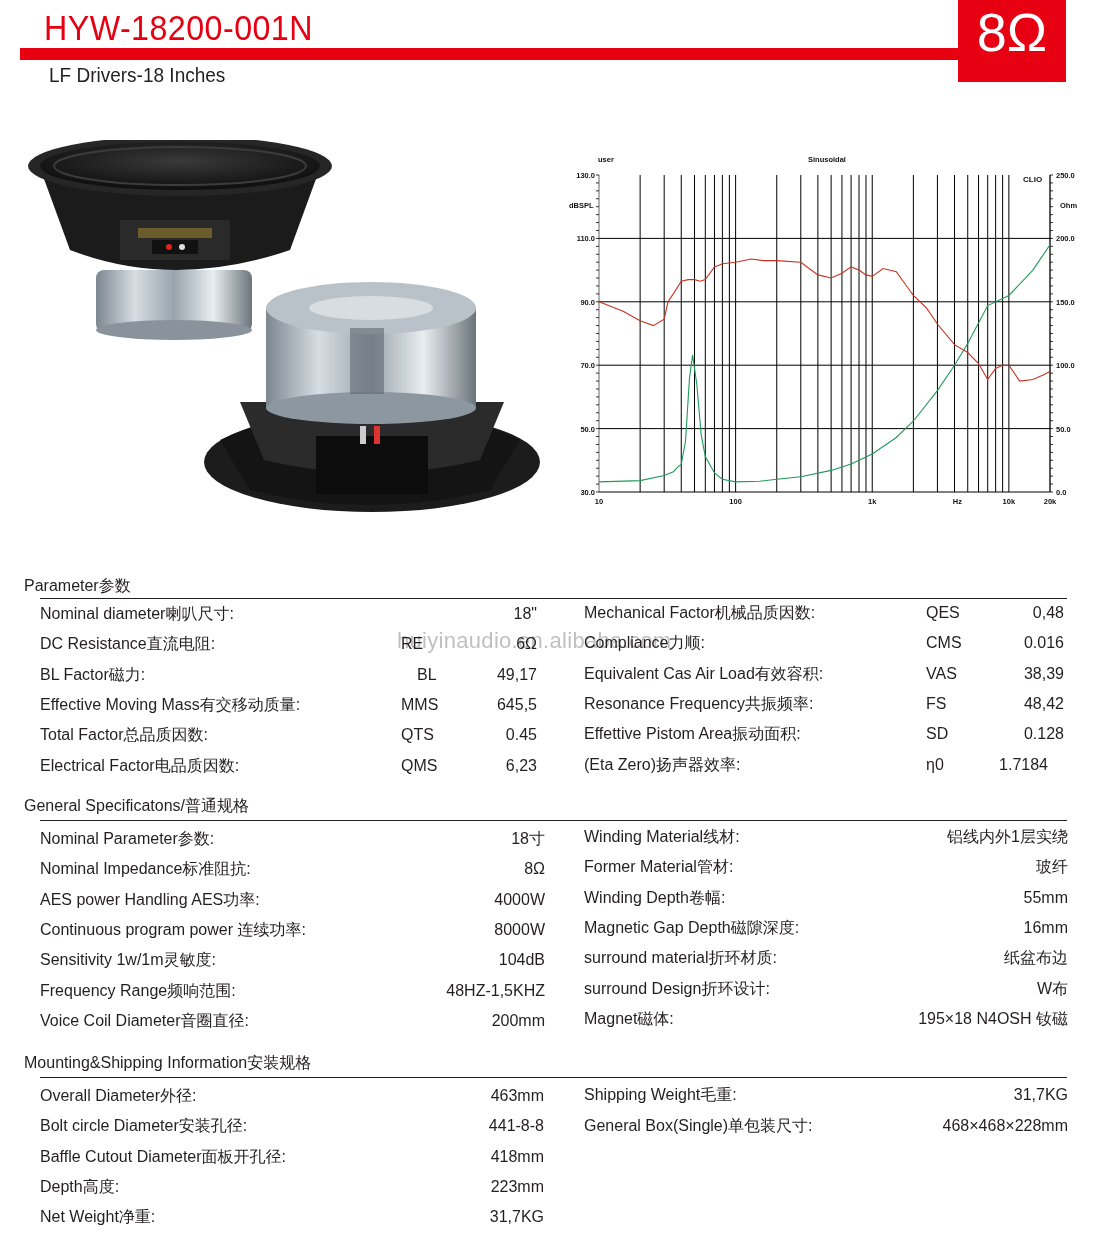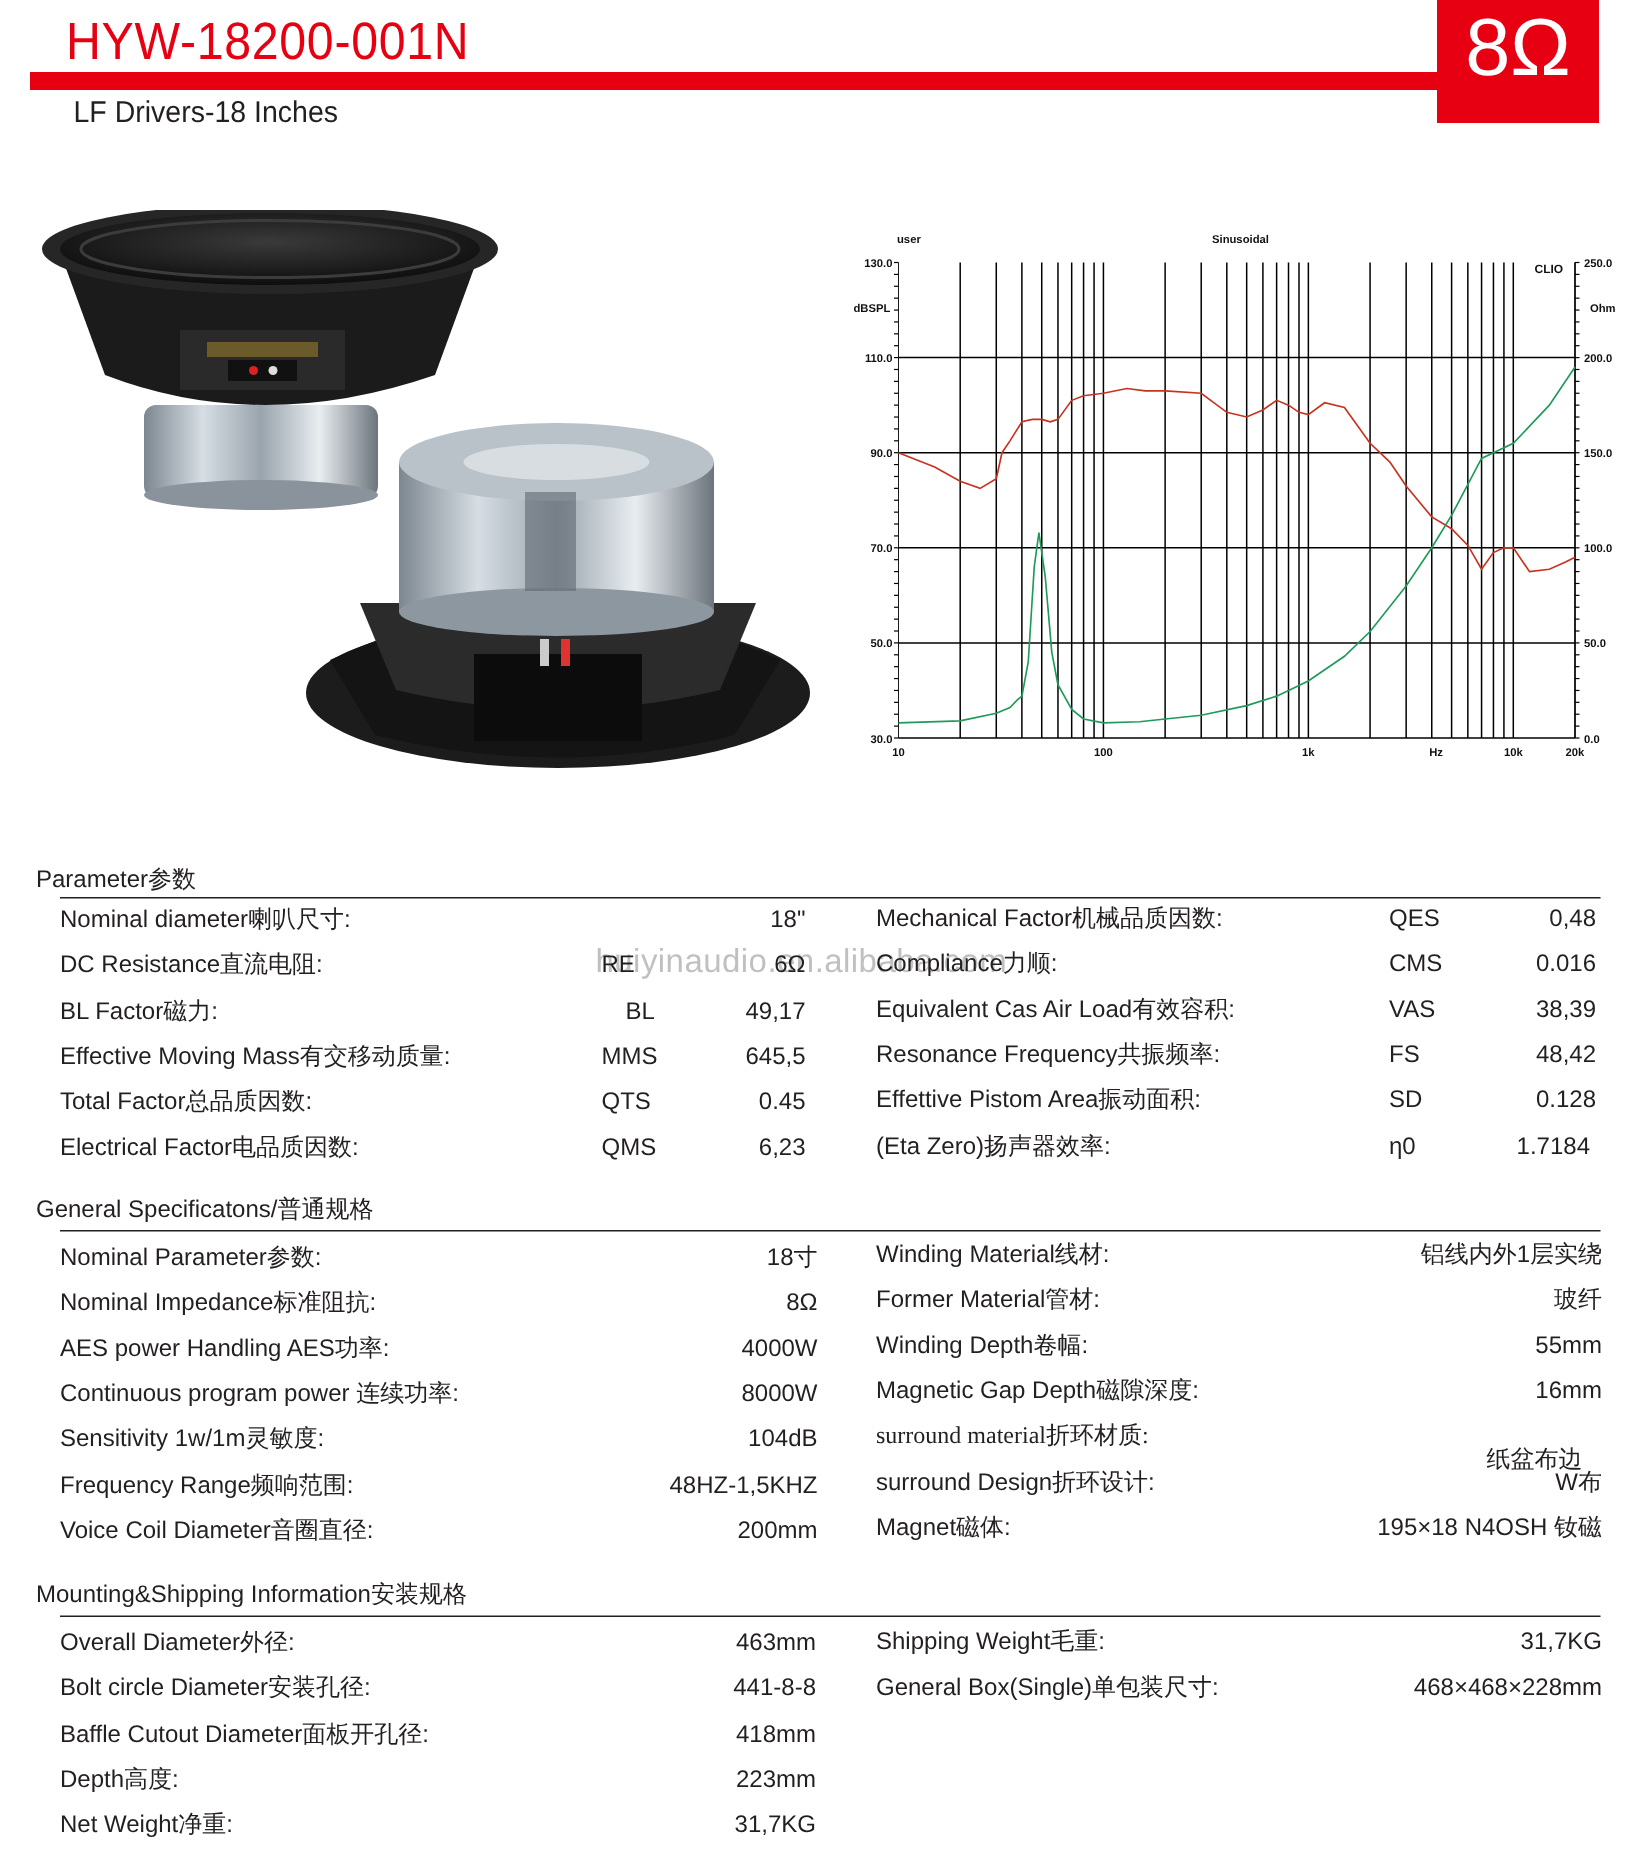--- a/index.html
+++ b/index.html
@@ -288,21 +288,21 @@
       <span class="val" style="right: 0px;">48,42</span>
     </div>
     <div class="row" style="left: 584px; top: 724.2px; width: 480px; height: 20px;">
       <span class="lbl">Effettive Pistom Area振动面积:</span>
       <span class="sym" style="left: 342px;">SD</span>
       <span class="val" style="right: 0px;">0.128</span>
     </div>
     <div class="row" style="left: 584px; top: 754.5px; width: 480px; height: 20px;">
       <span class="lbl">(Eta  Zero)扬声器效率:</span>
       <span class="sym" style="left: 342px;">η0</span>
-      <span class="val" style="right: 4px; text-align: right;">1.7184</span>
+      <span class="val" style="right: 16px; text-align: right;">1.7184</span>
     </div>
   </div>
 
 <div class="abs section-title" style="top:796px;">General Specificatons/普通规格</div>
 <div class="abs rule" style="top:820px;"></div>
 <div id="gen-left">
     <div class="row" style="left: 40px; top: 829px; width: 505px; height: 20px;">
       <span class="lbl">Nominal Parameter参数:</span>
       <span class="val" style="right: 0px;">18寸</span>
     </div>
@@ -341,23 +341,23 @@
       <span class="val" style="right: 0px;">玻纤</span>
     </div>
     <div class="row" style="left: 584px; top: 887.6px; width: 484px; height: 20px;">
       <span class="lbl">Winding Depth卷幅:</span>
       <span class="val" style="right: 0px;">55mm</span>
     </div>
     <div class="row" style="left: 584px; top: 917.9px; width: 484px; height: 20px;">
       <span class="lbl">Magnetic Gap Depth磁隙深度:</span>
       <span class="val" style="right: 0px;">16mm</span>
     </div>
-    <div class="row" style="left: 584px; top: 948.2px; width: 484px; height: 20px; font-family: Liberation Serif, serif;">
+    <div class="row" style="left: 584px; top: 948.2px; width: 484px; height: 20px;">
       <span class="lbl">surround material折环材质:</span>
-      <span class="val" style="right: 13px; margin-top: 16px;">纸盆布边</span>
+      <span class="val" style="right: 0px;">纸盆布边</span>
     </div>
     <div class="row" style="left: 584px; top: 978.5px; width: 484px; height: 20px;">
       <span class="lbl">surround Design折环设计:</span>
       <span class="val" style="right: 0px;">W布</span>
     </div>
     <div class="row" style="left: 584px; top: 1008.8px; width: 484px; height: 20px;">
       <span class="lbl">Magnet磁体:</span>
       <span class="val" style="right: 0px;">195×18   N4OSH 钕磁</span>
     </div>
   </div>

